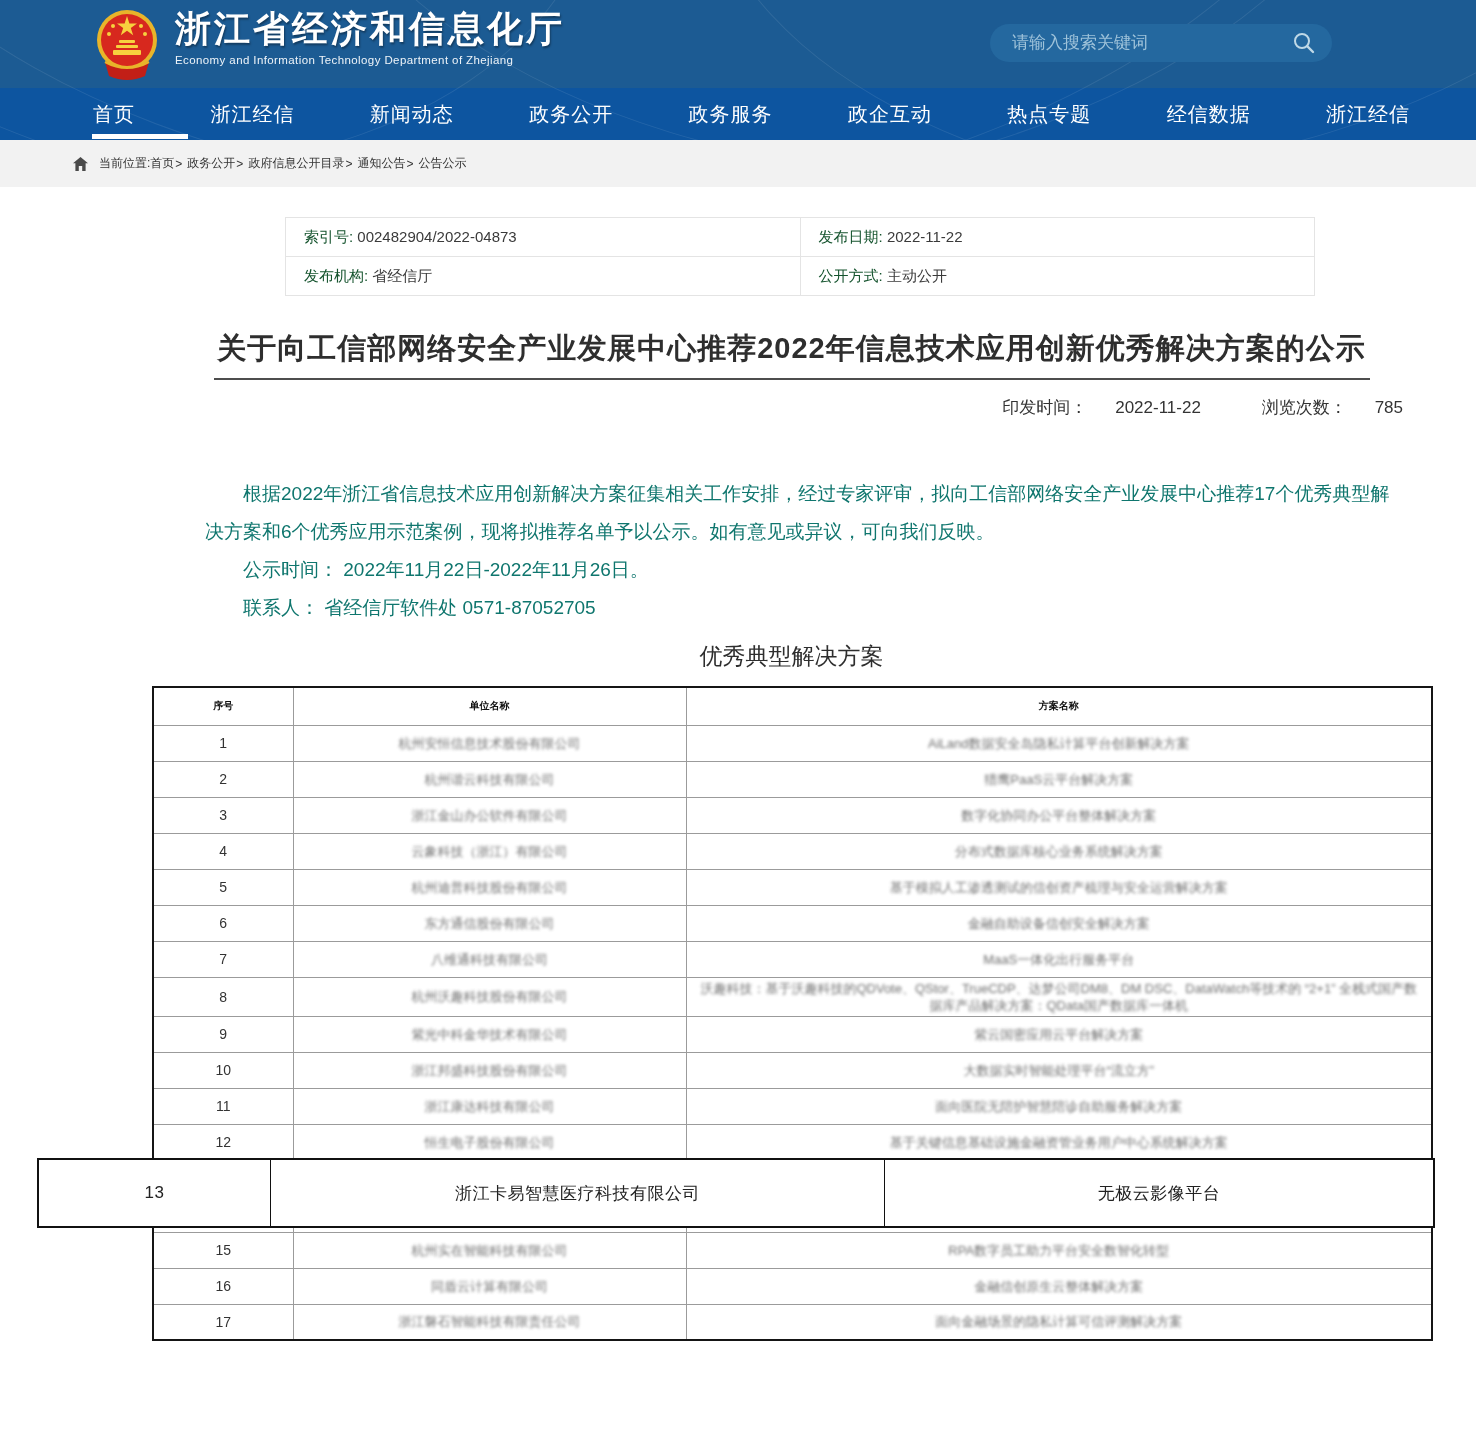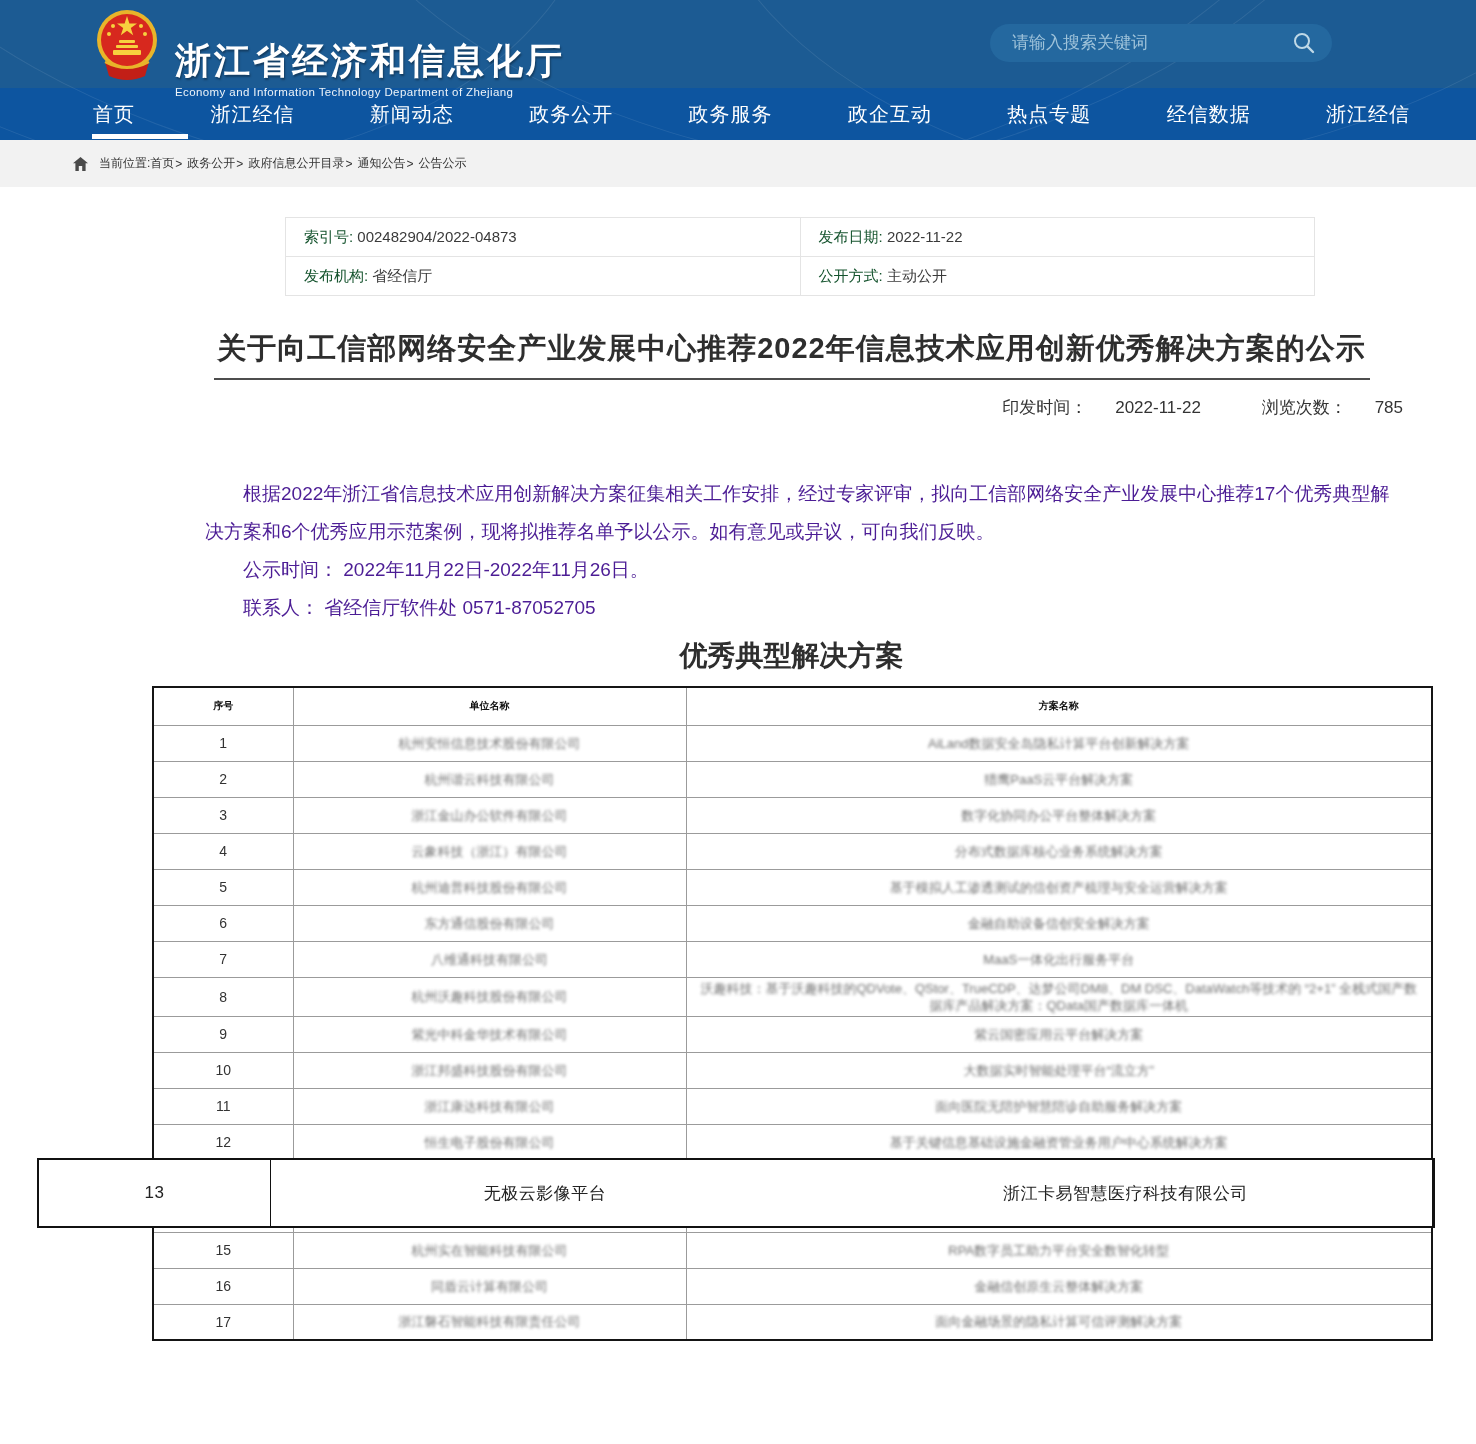--- a/index.html
+++ b/index.html
@@ -15,21 +15,21 @@
   .band-nav { position:absolute; left:0; top:88px; right:0; height:52px; background:#0d55a0; }
   .arc { position:absolute; border:1px solid rgba(255,255,255,0.09); border-radius:50%; pointer-events:none; }
   .arc1 { width:1600px; height:900px; left:-200px; top:-700px; }
   .arc2 { width:1400px; height:800px; left:300px; top:-620px; }
   .arc3 { width:1800px; height:1100px; left:-400px; top:-880px; }
   .arc4 { width:1200px; height:700px; left:700px; top:-500px; }
   .arc5 { width:900px; height:600px; left:-300px; top:-430px; }
 
   .logo-area { position:absolute; left:95px; top:4px; display:flex; align-items:flex-start; }
   .emblem { width:64px; height:78px; }
-  .site-text { margin-left:16px; color:#fff;margin-top:32px; }
+  .site-text { margin-left:16px; color:#fff; }
   .site-title {
     font-size:36px; font-weight:bold; letter-spacing:3px; line-height:46px; margin-top:2px;
     text-shadow:1px 2px 2px rgba(0,0,0,0.35);
   }
   .site-subtitle { font-size:11.5px; letter-spacing:0.4px; margin-top:2px; color:#eef4f9; }
 
   .search-box {
     position:absolute; left:990px; top:24px; width:342px; height:38px;
     background:#24689f; border-radius:19px; display:flex; align-items:center;gap:8px;
   }
@@ -74,22 +74,22 @@
   
   .article { width:1279px; margin-left:152px; }
   .doc-title {
     margin-top:34px; text-align:center; font-size:29px; font-weight:bold;
     color:#2e2e2e; line-height:36px; letter-spacing:1px;
   }
   .title-rule { margin:12px auto 0; width:1156px; border:none; border-top:2px solid #4d4d4d; }
   .pub-line { margin-top:16px; text-align:right; font-size:17px; color:#333; }
   .pub-line span { margin:0 14px; }
   .body-text { margin-top:56px; padding:0 41px 0 53px; }
-  .body-text p { font-size:19px; color:#4c1d95; line-height:38px; text-indent:2em; }
-  .section-title { margin-top:14px; text-align:center; font-size:28px; font-weight:bold; color:#2e2e2e; line-height:30px; }
+  .body-text p { font-size:19px; color:#0f766e; line-height:38px; text-indent:2em; }
+  .section-title { margin-top:14px; text-align:center; font-size:23px; font-weight:normal; color:#2e2e2e; line-height:30px; }
 
   
   .solutions-table {
     margin-top:15px; width:1279px; border-collapse:collapse;
     border:2px solid #151515; table-layout:fixed;
   }
   .solutions-table th {
     height:38px; border:1px solid #9b9b9b; font-size:10px; font-weight:bold;
     color:#111; text-align:center; vertical-align:middle;
   }
@@ -342,15 +342,15 @@
     <td class="c-no">17</td>
     <td class="c-company blurred">浙江磐石智能科技有限责任公司</td>
     <td class="c-solution blurred">面向金融场景的隐私计算可信评测解决方案</td>
   </tr>
 </tbody>
   </table>
 </div>
 
 <div class="highlight-row">
   <div class="hl-cell hl-no">13</div>
+  <div class="hl-cell hl-company">浙江卡易智慧医疗科技有限公司</div>
   <div class="hl-cell hl-solution">无极云影像平台</div>
-  <div class="hl-cell hl-company">浙江卡易智慧医疗科技有限公司</div>
 </div>
 
 </body></html>

